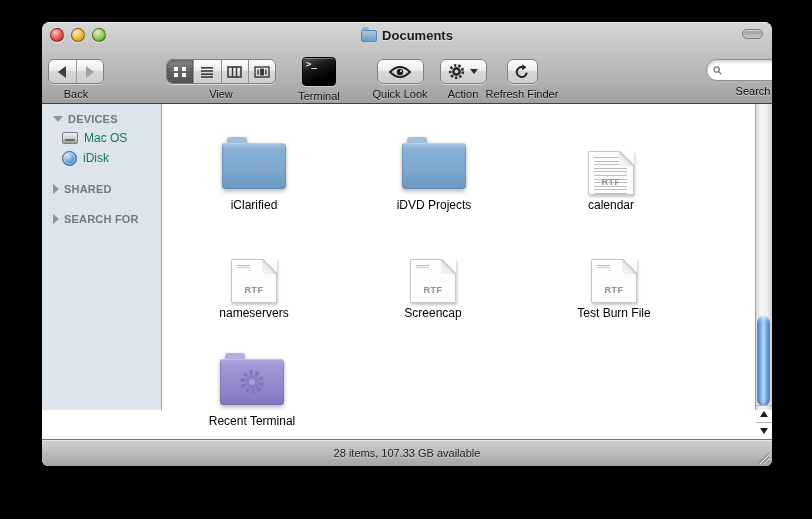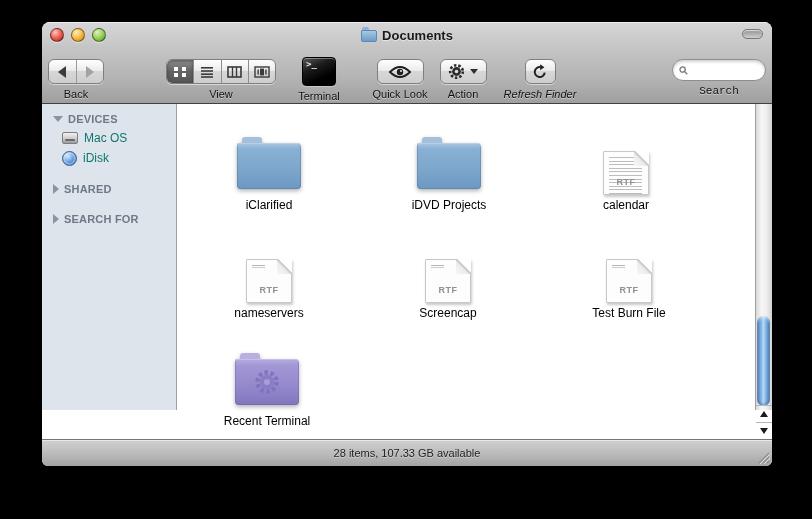--- a/index.html
+++ b/index.html
@@ -56,31 +56,31 @@
   .vseg + .vseg{border-left:1px solid #8d8d8d;}
   .vseg.selected{background:linear-gradient(180deg,#8d8d8d 0%,#636363 50%,#555 100%);color:#fff;box-shadow:inset 0 1px 3px rgba(0,0,0,.4);border-radius:5px 0 0 5px;}
   .g-terminal{left:238px;width:78px;}
   .terminal-icon{width:34px;height:29px;border-radius:4px;margin-top:-2px;
     background:linear-gradient(155deg,#5a5a5a 0%,#1c1c1c 35%,#000 70%);
     border:1px solid #000;box-sizing:border-box;box-shadow:inset 0 1px 0 rgba(255,255,255,.35),0 1px 1px rgba(255,255,255,.35);
     color:#eee;font-family:"DejaVu Sans Mono","Liberation Mono",monospace;font-size:9px;font-weight:bold;
     padding:2px 0 0 3px;line-height:9px;}
   .g-quicklook{left:318px;width:80px;}
   .g-action{left:393px;width:56px;}
-  .g-refresh{left:450px;width:96px;font-style:italic;}
+  .g-refresh{left:432px;width:96px;}
   .btn-ql,.btn-action{width:47px;height:25px;}
   .btn-refresh{width:31px;height:25px;}
   .chev-down{width:0;height:0;border-left:4px solid transparent;border-right:4px solid transparent;border-top:5px solid #2e2e2e;margin-left:5px;}
-  .g-search{left:630px;width:94px;font-family:Liberation Mono, monospace;}
+  .g-search{left:664px;width:94px;}
   .searchfield{width:94px;height:22px;border-radius:11px;background:#fff;border:1px solid #8e8e8e;box-sizing:border-box;
     display:flex;align-items:center;padding:0 6px;box-shadow:inset 0 2px 3px rgba(0,0,0,.18);}
   .searchfield input{border:none;outline:none;background:transparent;width:64px;font-size:11px;margin-left:3px;font-family:inherit;}
   
   .content{flex:1;display:flex;min-height:0;}
-  .sidebar{width:135px;flex:none;background:#dde4eb;border-right:1px solid #9aa1a8;padding-top:6px;box-sizing:border-box;}
+  .sidebar{width:120px;flex:none;background:#dde4eb;border-right:1px solid #9aa1a8;padding-top:6px;box-sizing:border-box;}
   .side-header{display:flex;align-items:center;height:18px;padding-left:11px;gap:5px;
     color:#6e7987;font-size:11px;font-weight:bold;letter-spacing:.2px;}
   .tri{width:0;height:0;}
   .tri.down{border-left:5px solid transparent;border-right:5px solid transparent;border-top:6px solid #8b94a0;}
   .tri.right{border-top:5px solid transparent;border-bottom:5px solid transparent;border-left:6px solid #8b94a0;}
   .side-item{display:flex;align-items:center;height:20px;padding-left:20px;gap:6px;font-size:12px;color:#0f766e;}
   .section-gap{height:12px;}
   .section-gap-sm{height:6px;}
   .hd-icon{width:16px;height:12px;border-radius:2px;background:linear-gradient(#f2f2f2,#c9c9c9 60%,#9b9b9b);border:1px solid #7e7e7e;box-sizing:border-box;position:relative;}
   .hd-icon:after{content:"";position:absolute;left:2px;right:2px;bottom:2px;height:2px;background:#6a6a6a;border-radius:1px;}

